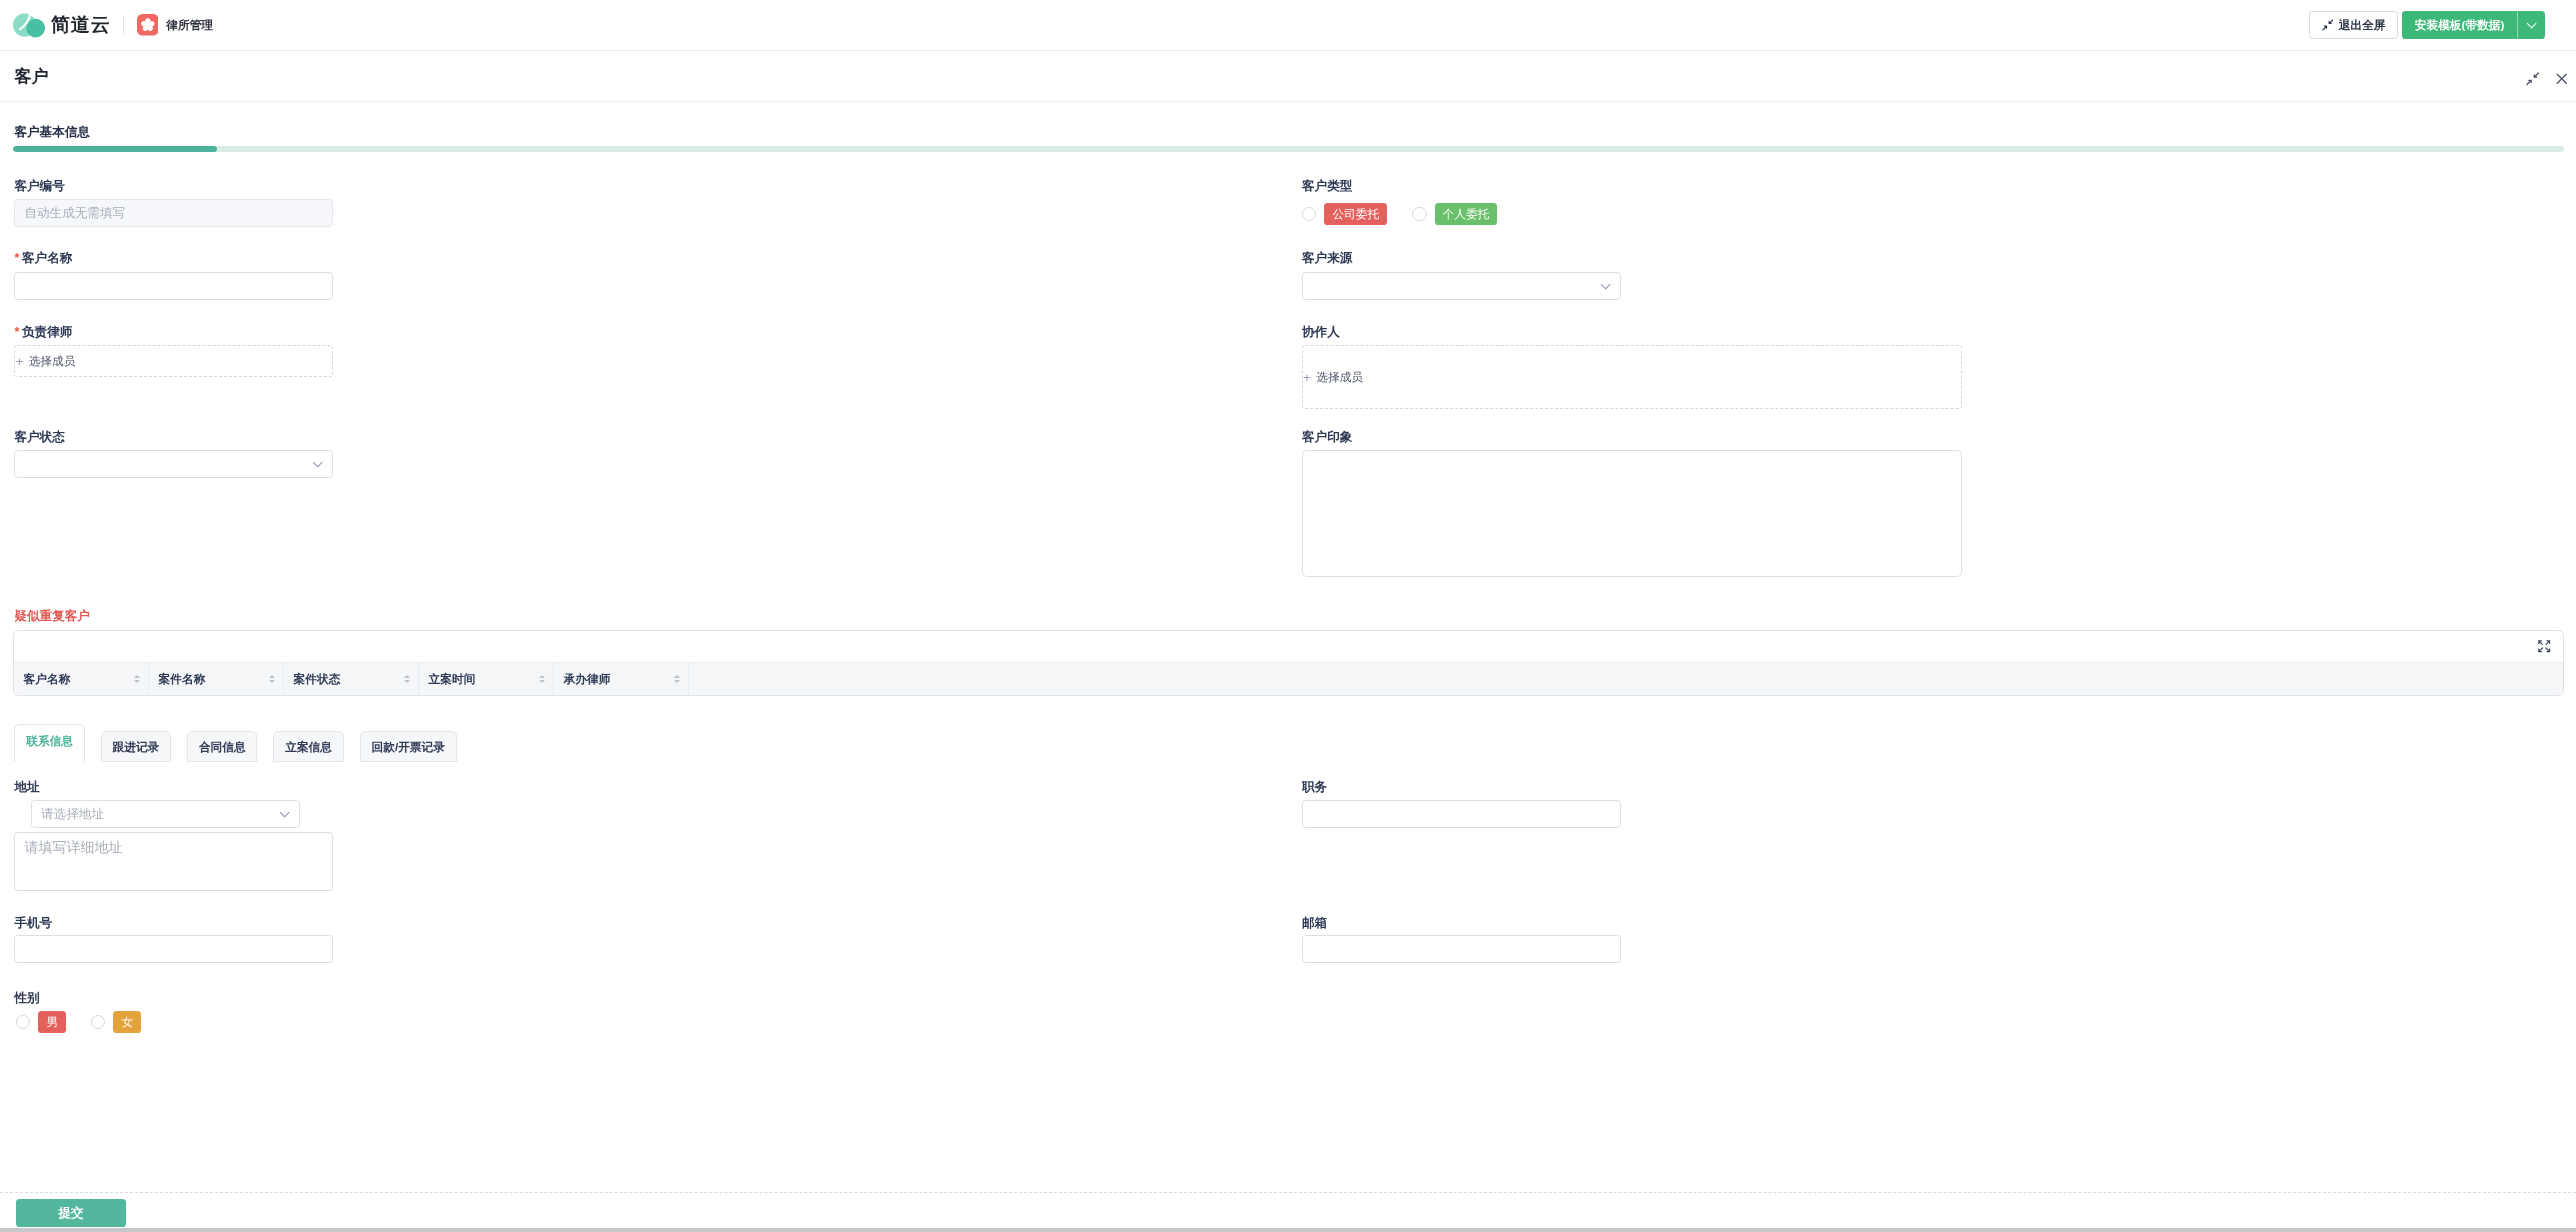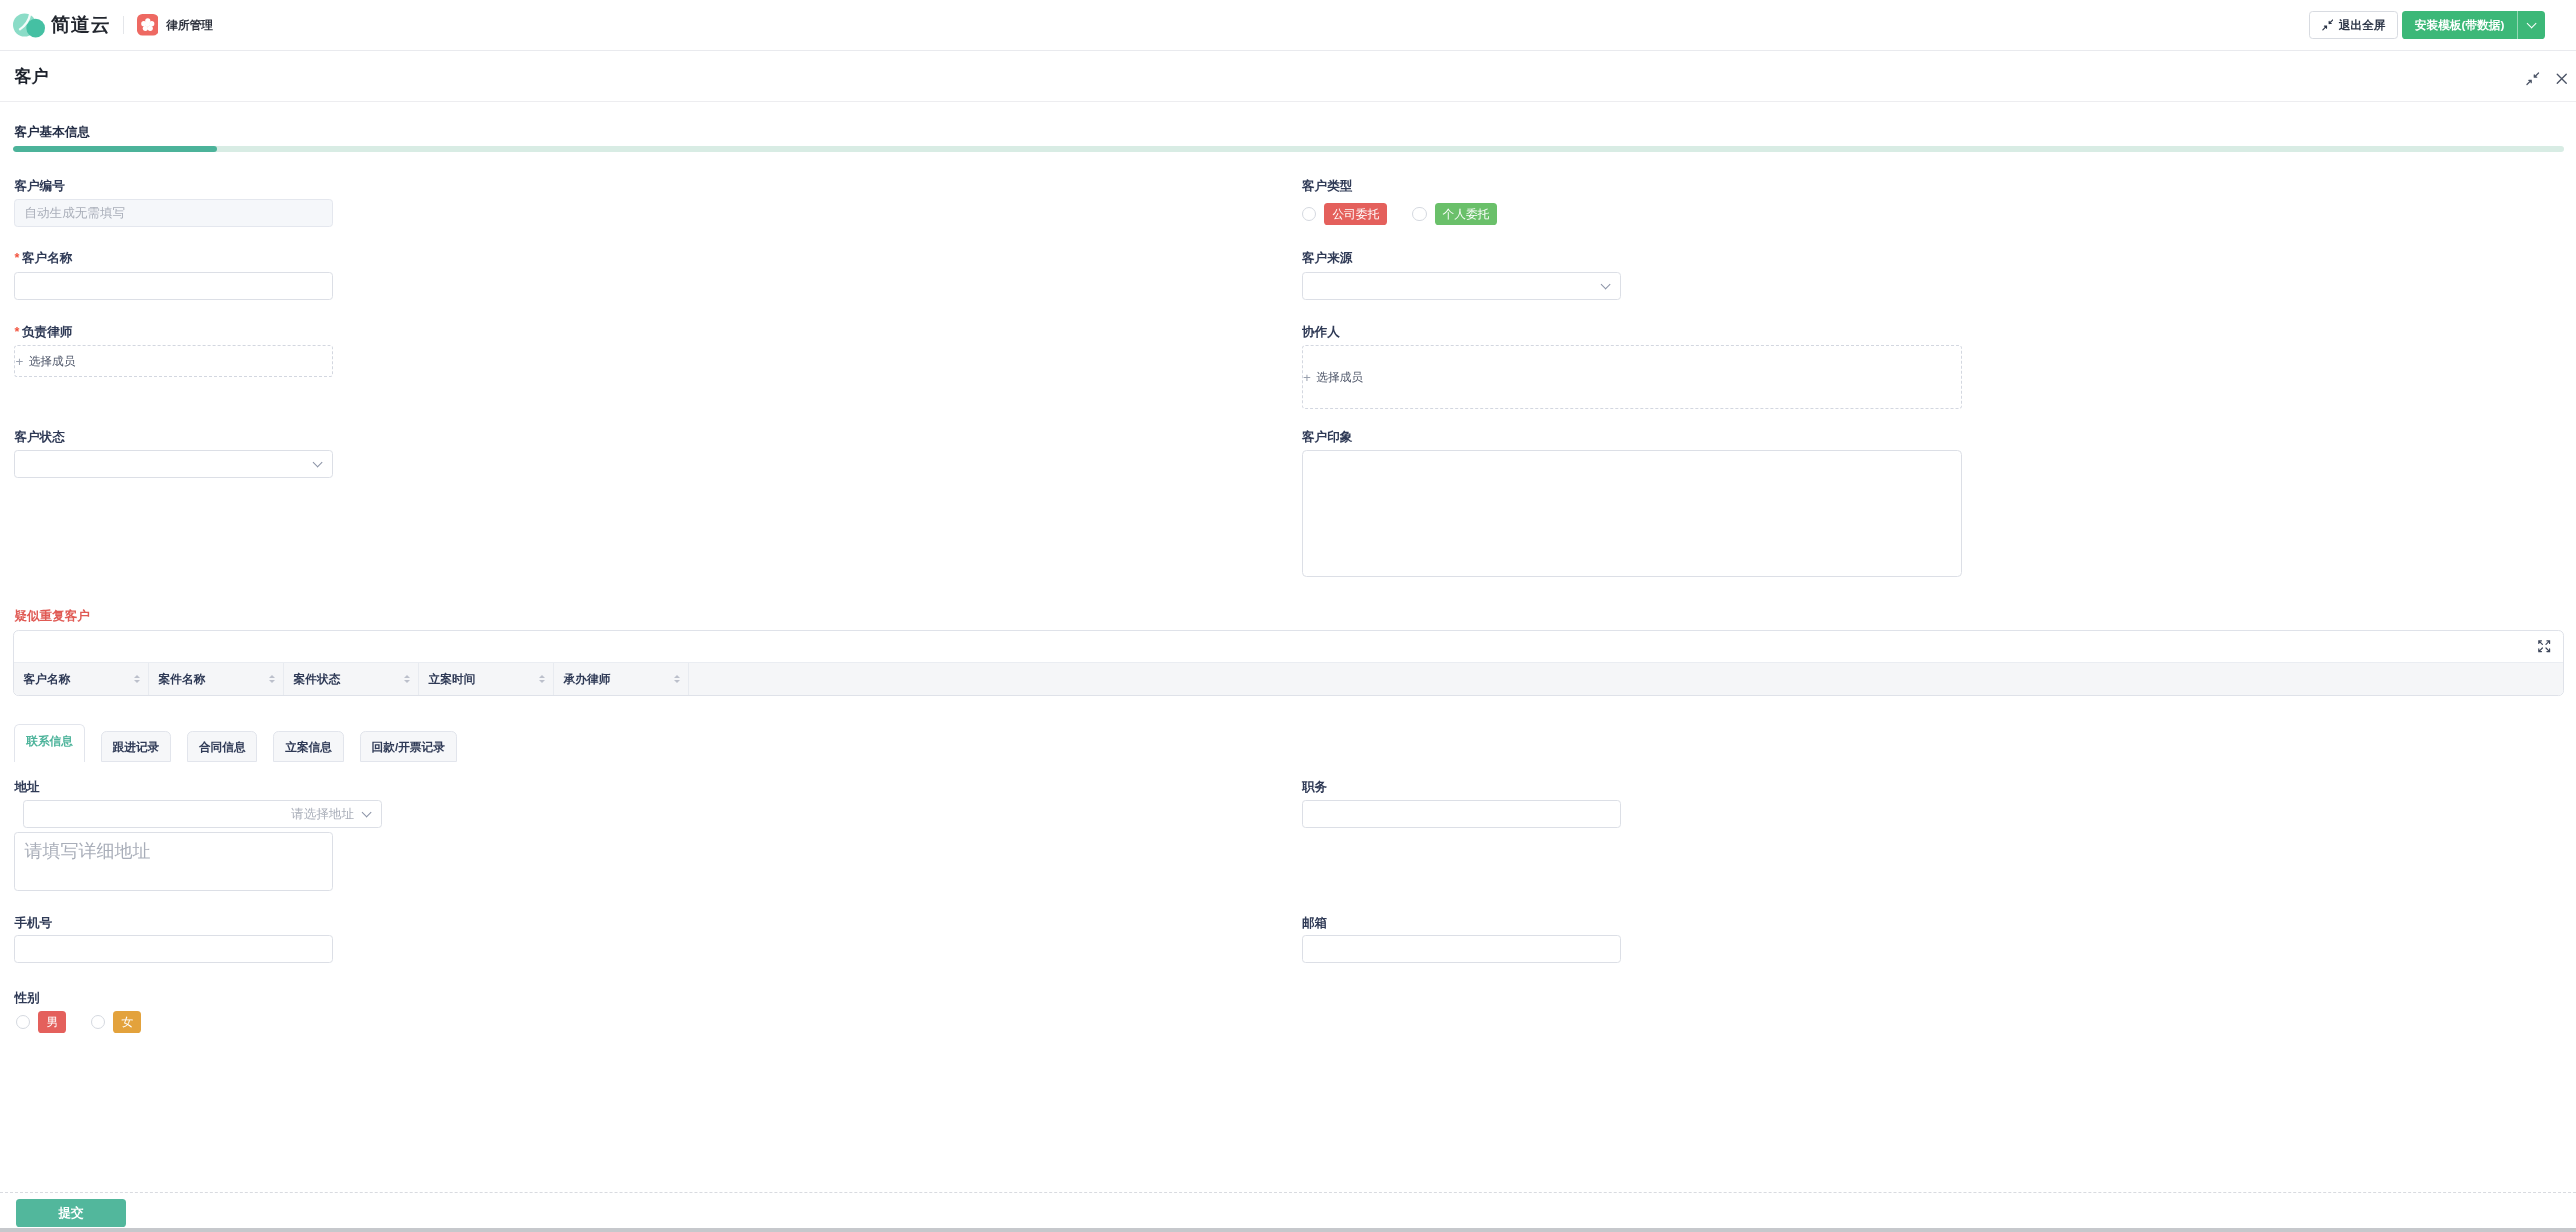--- a/index.html
+++ b/index.html
@@ -44,21 +44,21 @@
   .section-bar-fill { height:6.3px; width:204px; background:#4cb39a; border-radius:3.6px; }
   .tinput {
     position:absolute; height:28px; border:0.9px solid #dcdfe6; border-radius:3.6px;
     background:#fff; font-size:12.6px; color:#333; padding:0 9px; outline:none;
     font-family:inherit;
   }
   .tinput::placeholder, .tarea::placeholder { color:#a9aeb9; }
   .tinput:disabled { background:#f5f7fa; border-color:#e4e7ee; color:#a9aeb9; }
   .tarea {
     position:absolute; border:0.9px solid #dcdfe6; border-radius:4.5px; background:#fff;
-    font-size:18px; color:#333; padding:6.3px 9px; resize:none; outline:none; font-family:inherit;
+    font-size:14px; color:#333; padding:6.3px 9px; resize:none; outline:none; font-family:inherit;
   }
   .select {
     position:absolute; height:28px; border:0.9px solid #dcdfe6; border-radius:3.6px;
     background:#fff; cursor:pointer; display:flex; align-items:center; padding:0 27px 0 9px;
     font-size:12.6px; color:#a9aeb9;
   }
   .select .chev { position:absolute; right:10.8px; top:50%; width:7.2px; height:7.2px; margin-top:-5.4px;
     border-right:1.4px solid #8b93a6; border-bottom:1.4px solid #8b93a6; transform:rotate(45deg); }
   .dashed-btn {
     position:absolute; border:0.9px dashed #d3d7e0; border-radius:3.6px; background:#fff;
@@ -249,21 +249,21 @@
 
   <div class="tabs" style="left:14.4px; top:622px;">
     <div class="tab active">联系信息</div>
     <div class="tab">跟进记录</div>
     <div class="tab">合同信息</div>
     <div class="tab">立案信息</div>
     <div class="tab">回款/开票记录</div>
   </div>
 
   <div class="field-label" style="left:14.4px; top:676px;">地址</div>
-  <div class="select" style="left:23px; top:698px; width:359px;justify-content:flex-end;">
+  <div class="select" style="left:31px; top:698px; width:269px;">
     <span>请选择地址</span>
     <span class="chev"></span>
   </div>
   <textarea class="tarea" style="left: 14.4px; top: 730px; width: 319px; height: 59px; border-radius: 3.6px;" placeholder="请填写详细地址"></textarea>
 
   <div class="field-label" style="left:1302px; top:676px;">职务</div>
   <input class="tinput" style="left: 1302px; top: 698px; width: 319px;">
 
   <div class="field-label" style="left:14.4px; top:812px;">手机号</div>
   <input class="tinput" style="left: 14.4px; top: 833px; width: 319px;">

